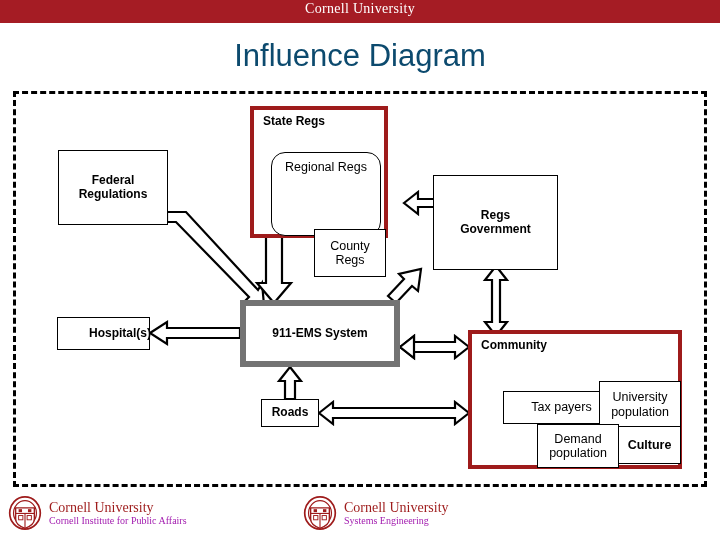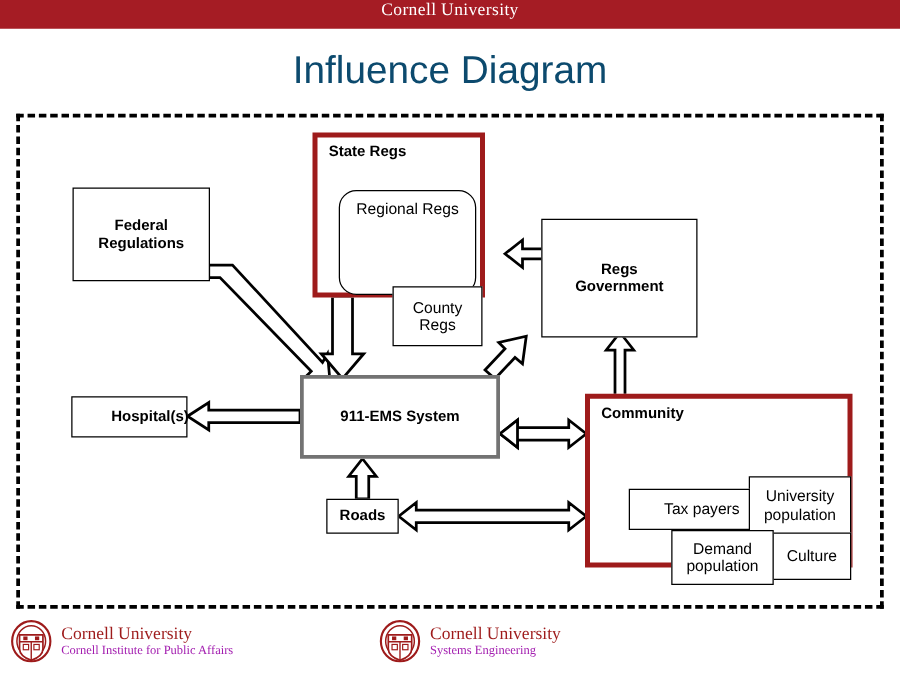--- a/index.html
+++ b/index.html
@@ -47,21 +47,21 @@
     box-sizing:border-box;
     background:#ffffff;
     display:flex;
     align-items:center;
     justify-content:center;
     text-align:center;
     color:#000000;
     line-height:1.15;
   }
   .thin{border:1.5px solid #000000;}
-  .thick{border:3px solid #737373;}
+  .thick{border:6px solid #737373;}
   .redbox{border:4px solid #9e1b1b;}
   .bold{font-weight:bold;}
   .lbl-tl{
     align-items:flex-start;
     justify-content:flex-start;
     padding:5px 0 0 9px;
     text-align:left;
   }
   
   #arrows{position:absolute;left:0;top:0;width:720px;height:495px;}
@@ -146,36 +146,36 @@
   </div>
 
   <div class="node thick bold" style="left:240px;top:300px;width:160px;height:67px;font-size:12px;">
     <span>911-EMS System</span>
   </div>
 
   <div class="node thin bold" style="left:261px;top:399px;width:58px;height:28px;font-size:12px;">
     <span>Roads</span>
   </div>
 
-  <div class="node redbox lbl-tl bold" style="left:468px;top:315px;width:214px;height:139px;font-size:12px;">
+  <div class="node redbox lbl-tl bold" style="left:468px;top:330px;width:214px;height:139px;font-size:12px;">
     <span>Community</span>
   </div>
 
   <div class="node thin" style="left:599px;top:381px;width:82px;height:47px;font-size:12.5px;">
     <span>
       <span>University</span><br>
       <span>population</span>
     </span>
   </div>
 
   <div class="node thin" style="left:503px;top:391px;width:97px;height:33px;font-size:12.5px;padding-left:20px;">
     <span>Tax payers</span>
   </div>
 
-  <div class="node thin" style="left:618px;top:426px;width:63px;height:38px;font-size:12.5px;">
+  <div class="node thin" style="left:618px;top:426px;width:63px;height:38px;font-size:12.5px;font-weight:bold;">
     <span>Culture</span>
   </div>
 
   <div class="node thin" style="left:537px;top:424px;width:82px;height:44px;font-size:12.5px;">
     <span>
       <span>Demand</span><br>
       <span>population</span>
     </span>
   </div>
 

